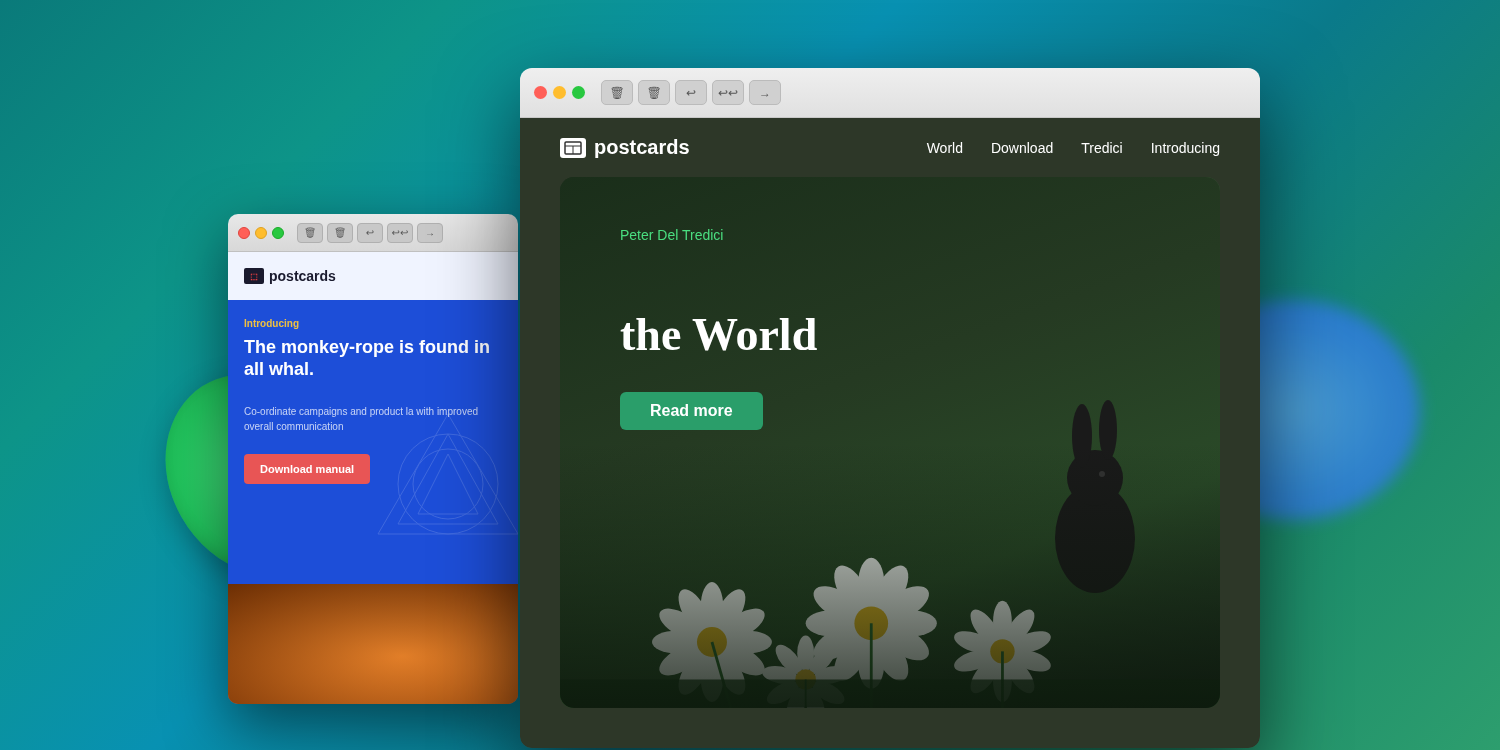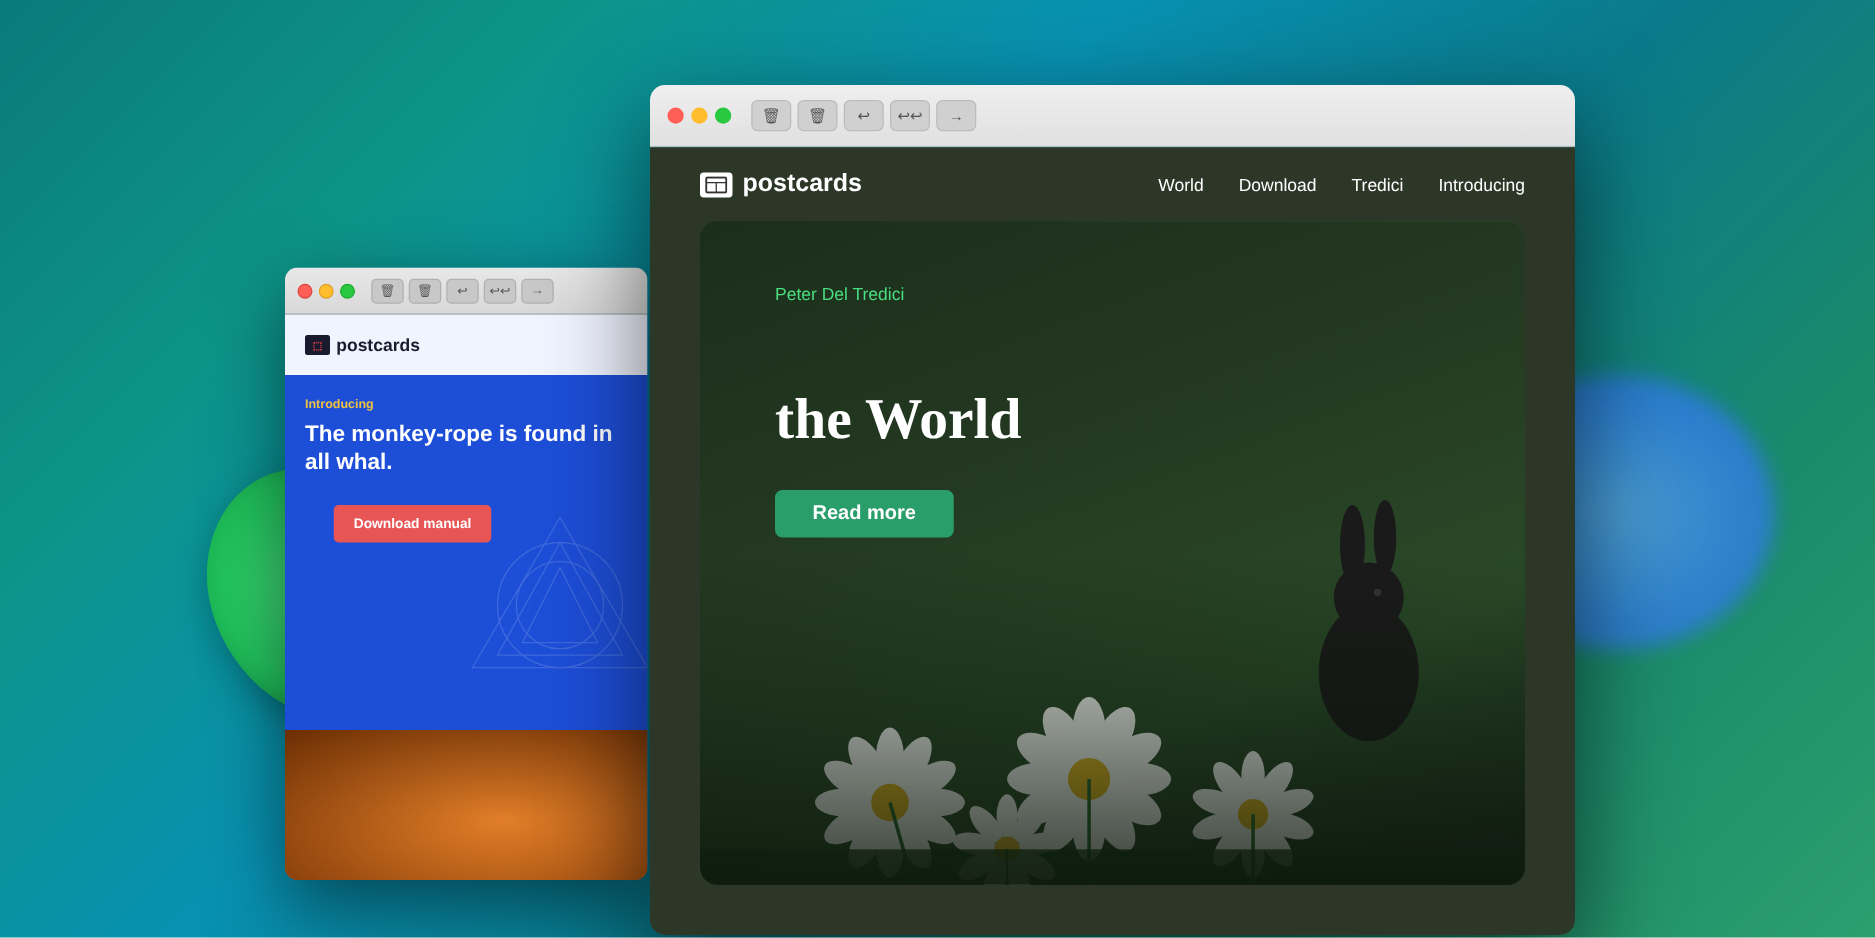--- a/index.html
+++ b/index.html
@@ -160,21 +160,20 @@
     .email-button {
       background: #e85555;
       color: white;
       border: none;
       border-radius: 4px;
       padding: 9px 16px;
       font-size: 11px;
       font-weight: 600;
       cursor: pointer;
       display: inline-block;
-      margin-left: 23px;
     }
 
     .email-image-section {
       height: 120px;
       background: linear-gradient(to bottom, #8b4513, #d2691e);
       position: relative;
       overflow: hidden;
     }
 
     .email-image-overlay {
@@ -362,20 +361,21 @@
       <svg style="position:absolute;right:-10px;bottom:20px;opacity:0.15;width:160px;height:160px;" viewBox="0 0 160 160">
         <polygon points="80,10 150,130 10,130" fill="none" stroke="white" stroke-width="1"></polygon>
         <polygon points="80,30 130,120 30,120" fill="none" stroke="white" stroke-width="1"></polygon>
         <polygon points="80,50 110,110 50,110" fill="none" stroke="white" stroke-width="1"></polygon>
         <circle cx="80" cy="80" r="50" fill="none" stroke="white" stroke-width="1"></circle>
         <circle cx="80" cy="80" r="35" fill="none" stroke="white" stroke-width="1"></circle>
       </svg>
 
       <div class="email-introducing">Introducing</div>
       <div class="email-headline">The monkey-rope is found in all whal.</div>
+      <div class="email-body-text">Co-ordinate campaigns and product la with improved overall communication</div>
       <button class="email-button">Download manual</button>
     </div>
 
     <div class="email-image-section">
       <div class="email-image-overlay"></div>
     </div>
   </div>
 </div>
 
 <div class="window-front">

